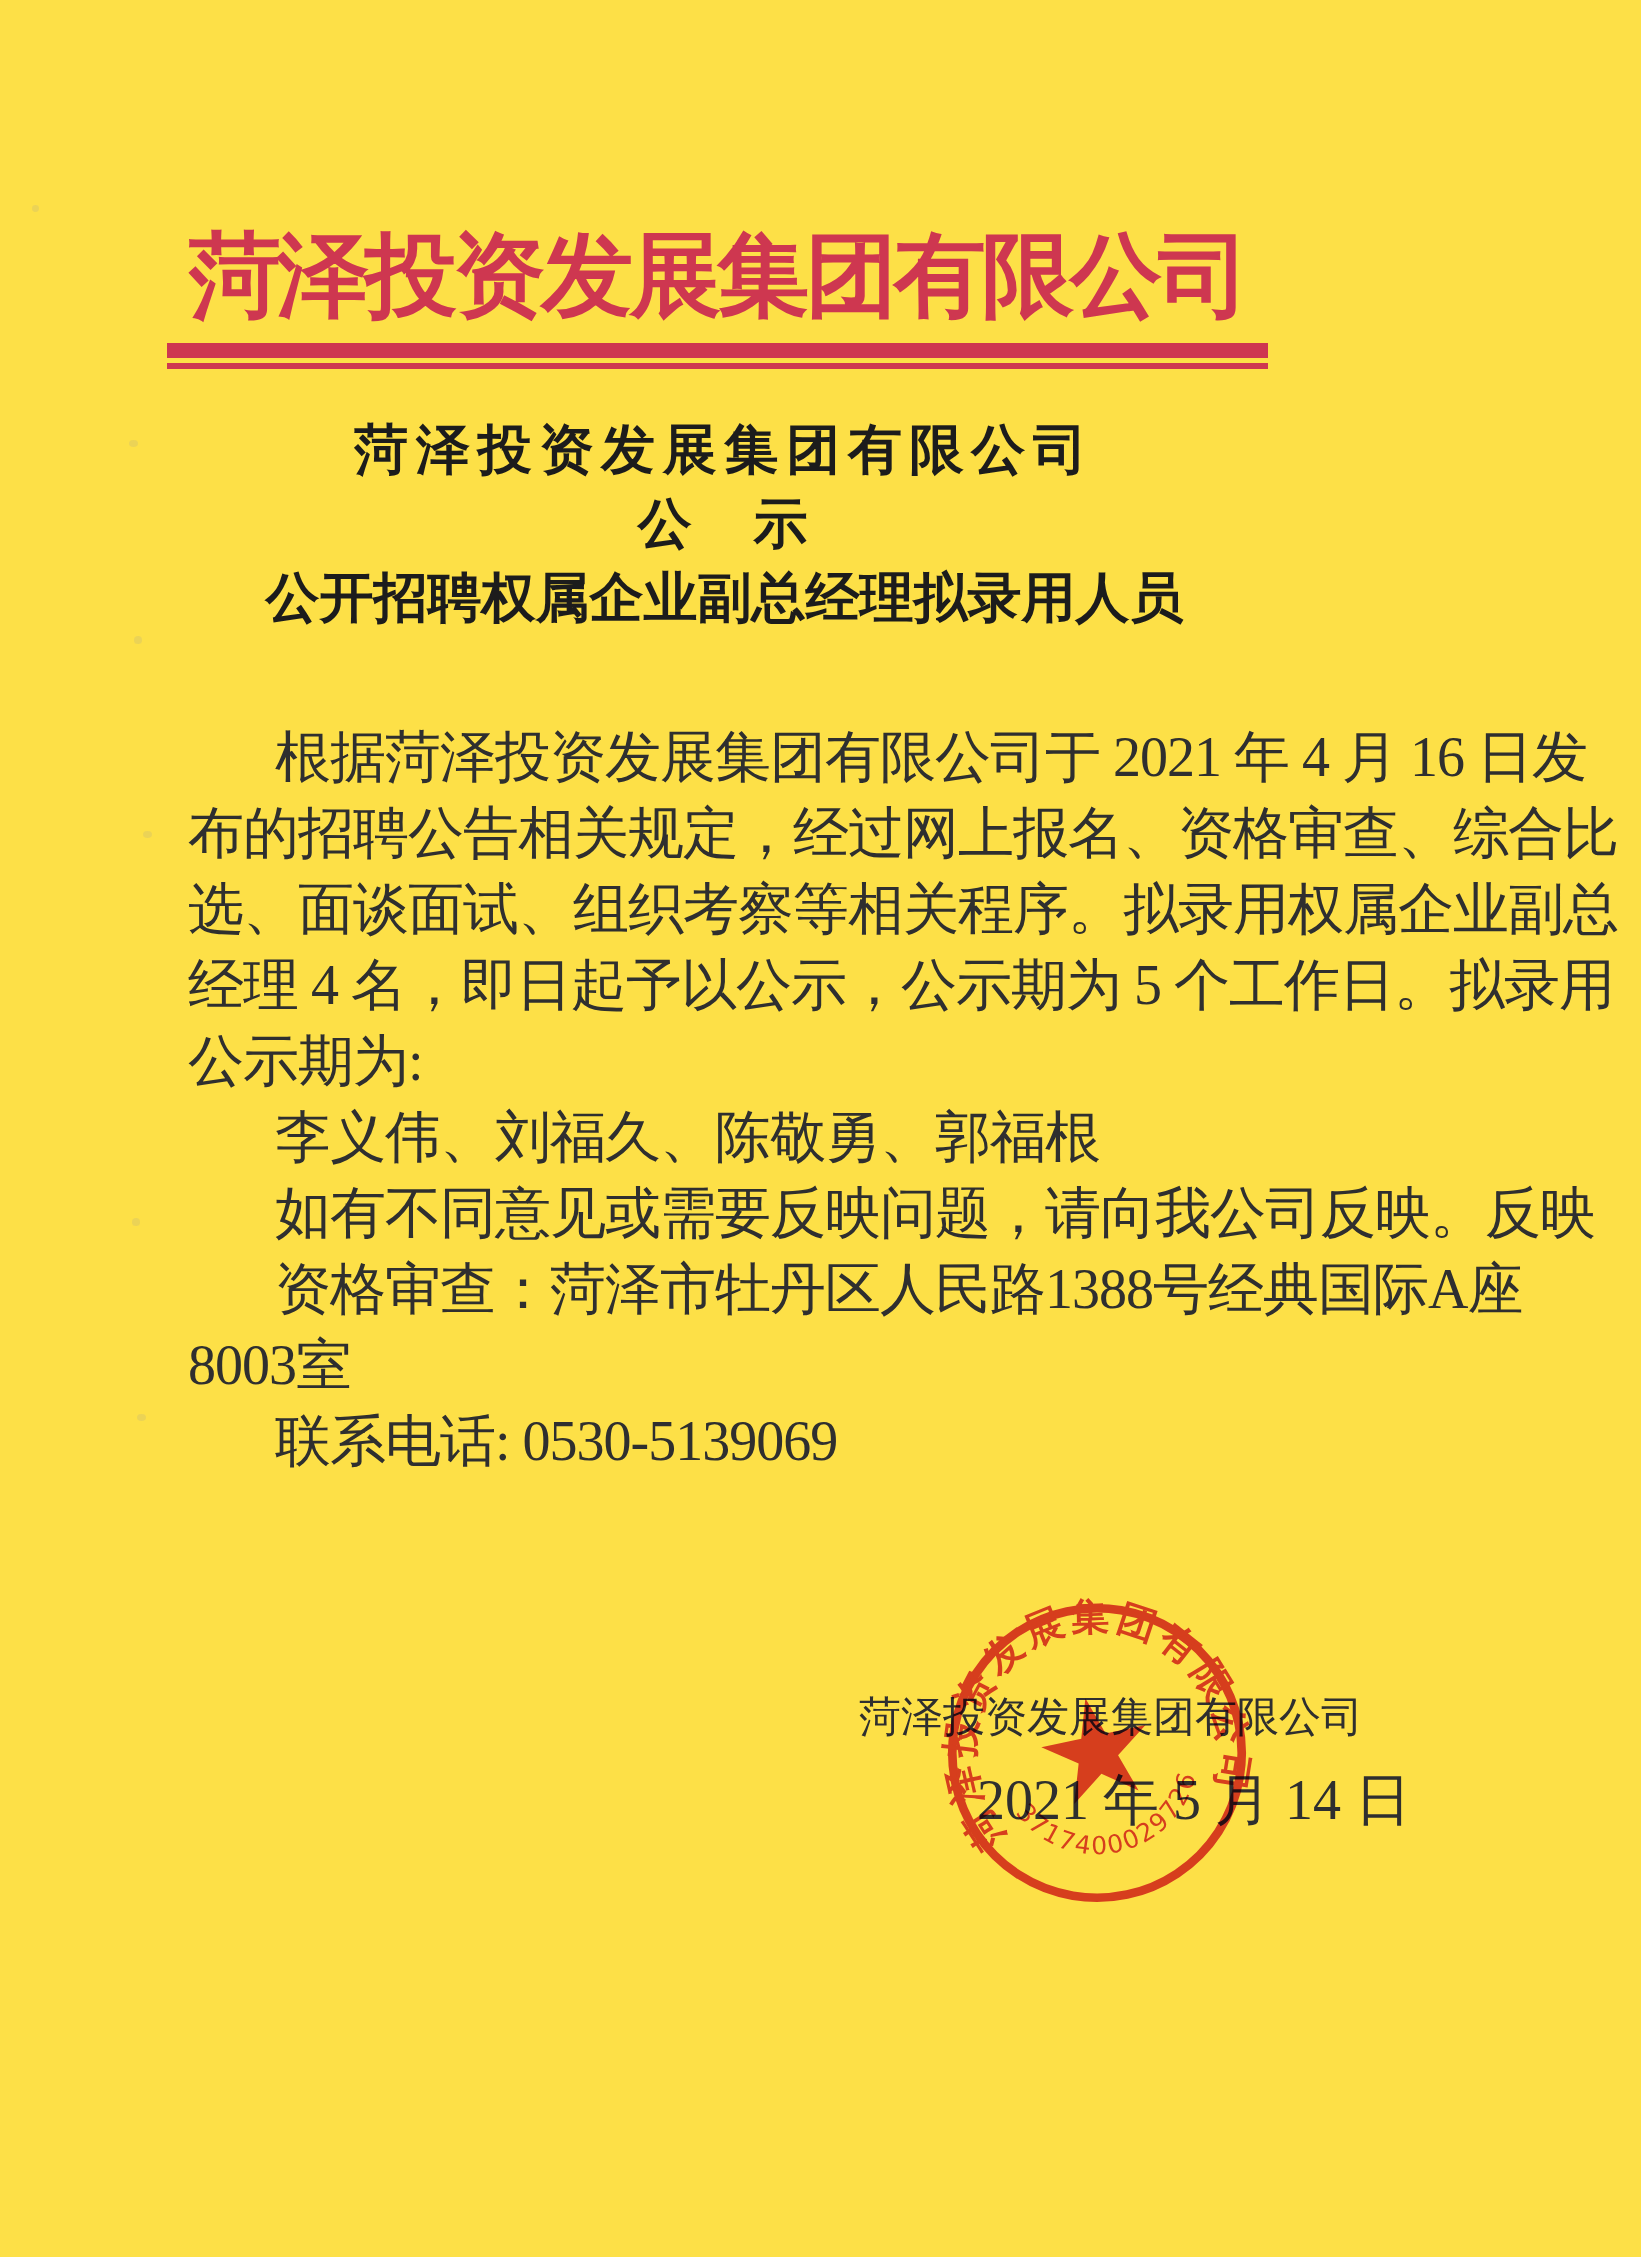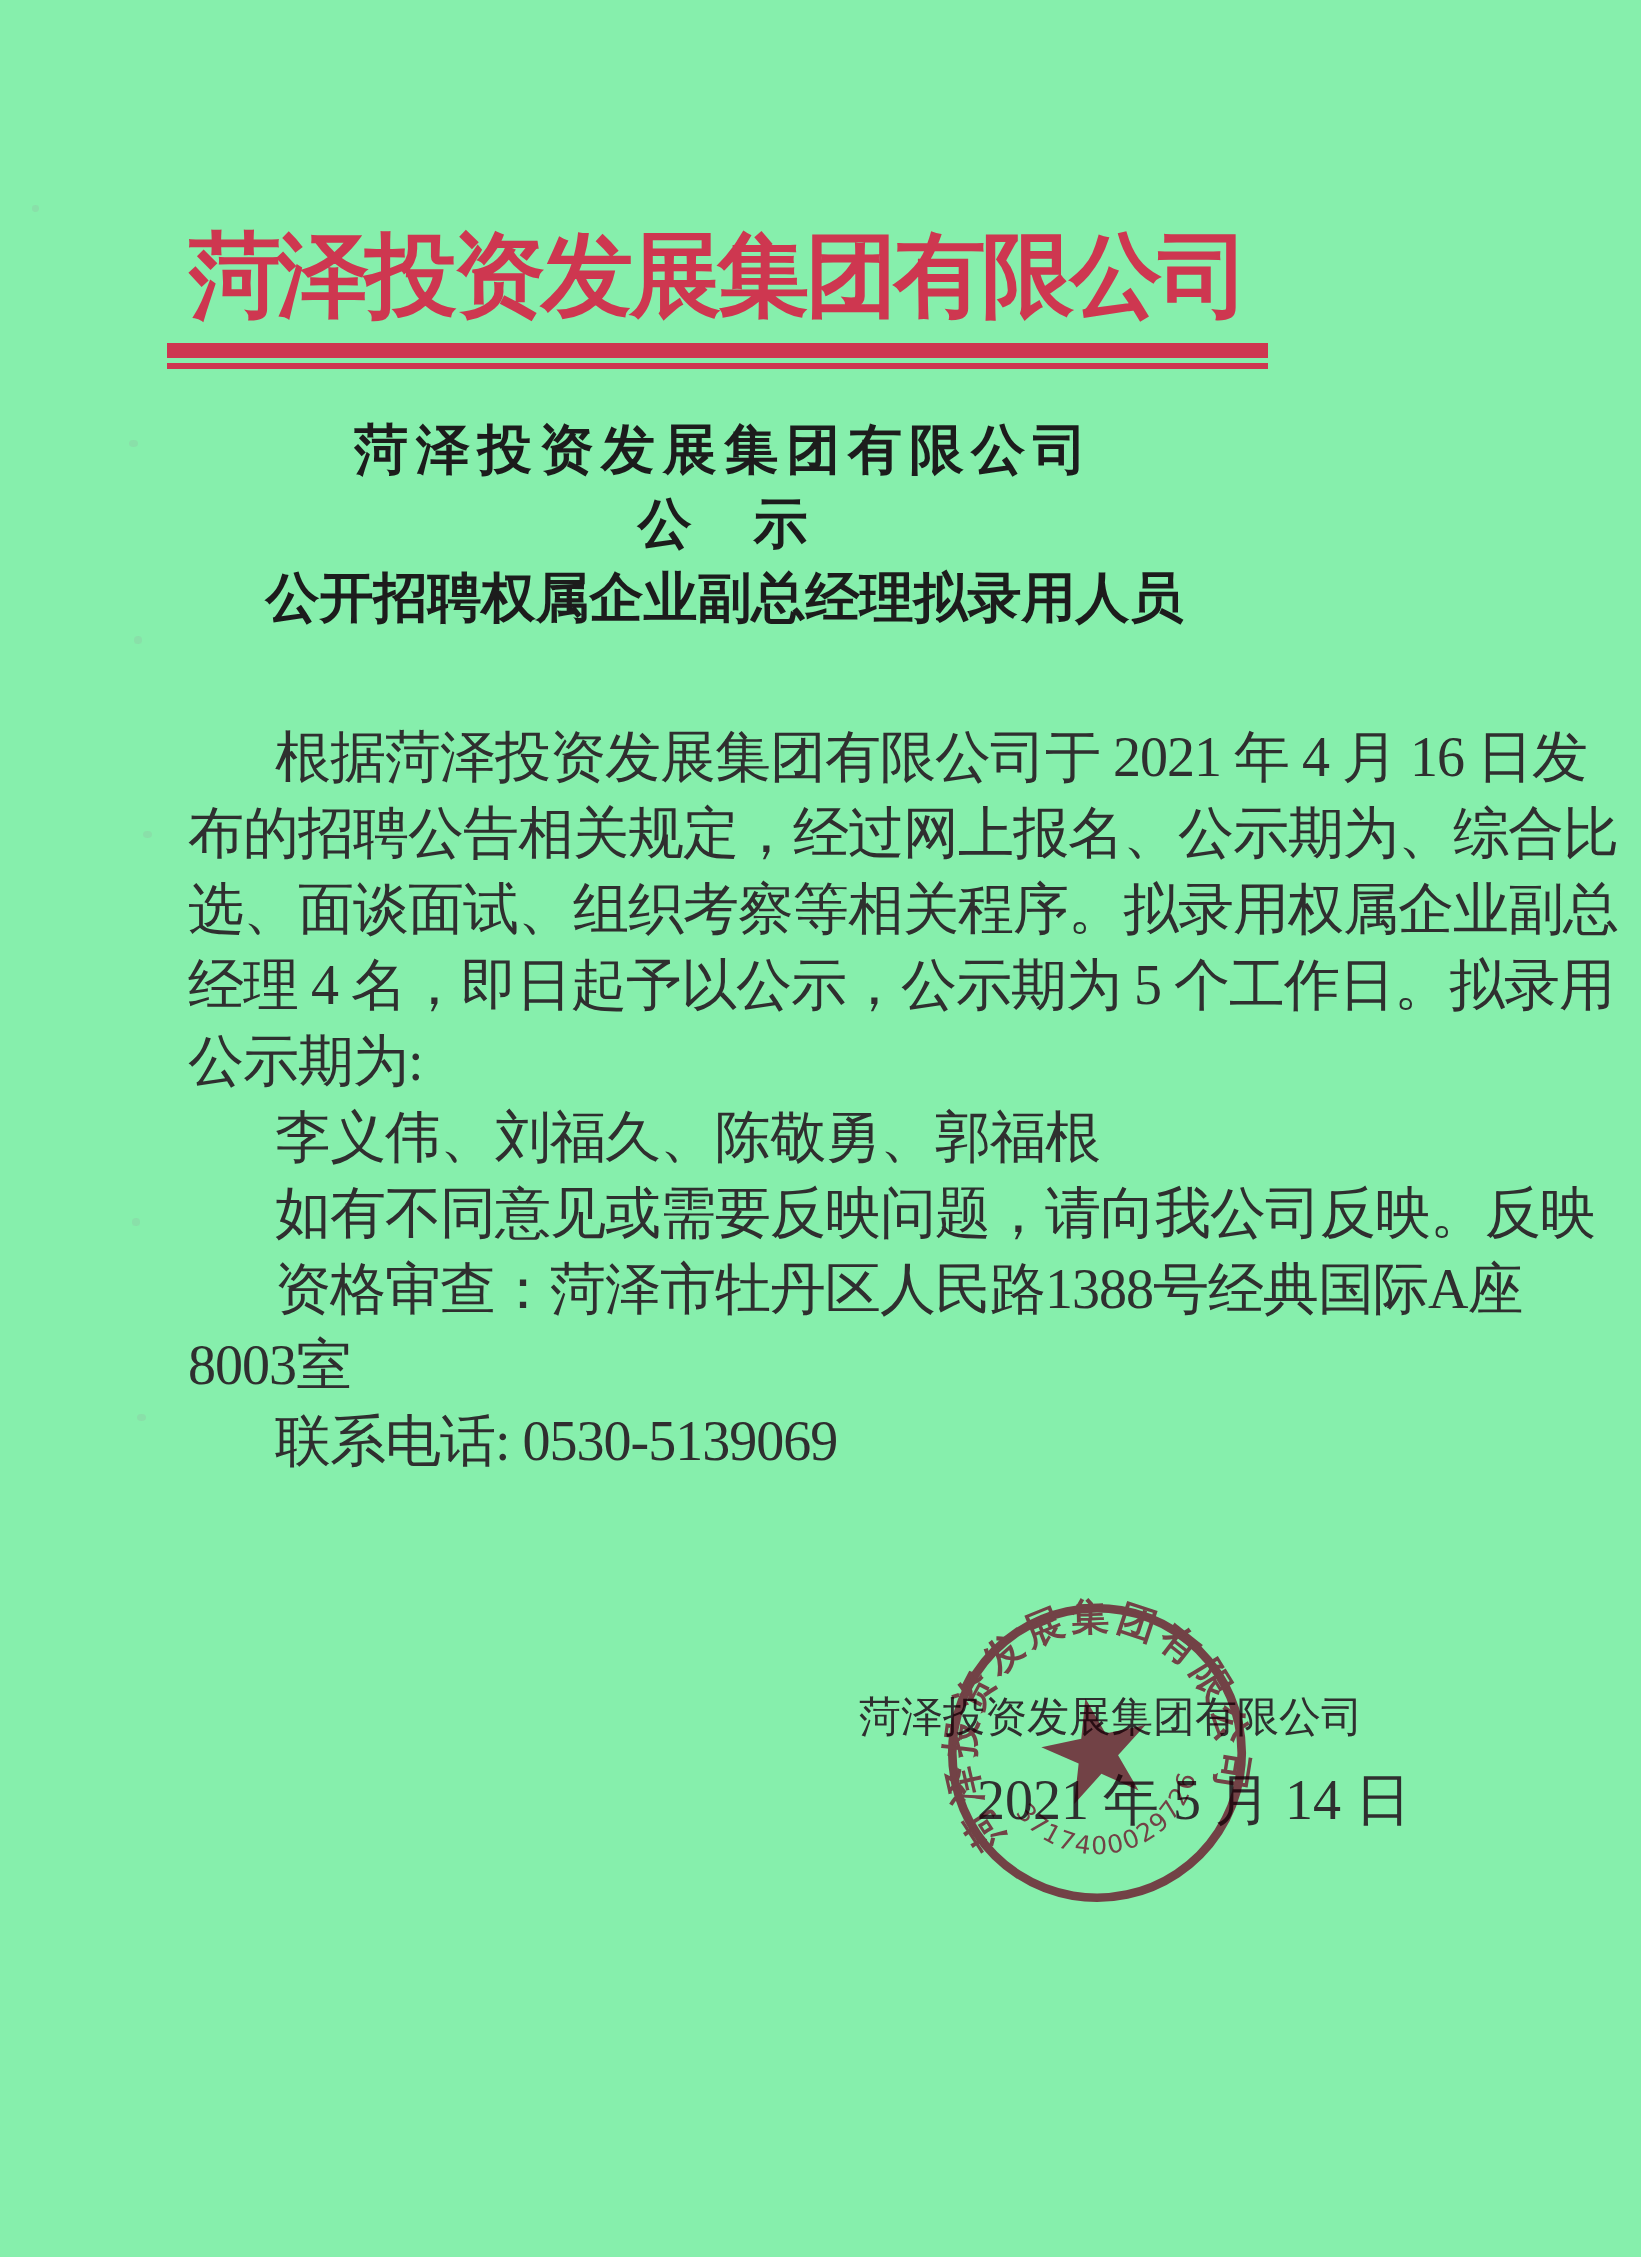--- a/index.html
+++ b/index.html
@@ -1,20 +1,20 @@
 <!DOCTYPE html>
 <html><head>
 <meta charset="utf-8">
 <style>
   html,body{margin:0;padding:0;background:#e8e8e8;}
   .page{
     position:relative;
     width:1641px;height:2257px;
     margin:0 auto;
-    background:#86efac;
+    background:#fde047;
     overflow:hidden;
     font-family:"Liberation Serif","DejaVu Serif",serif;
   }
   
   .letterhead{
     position:absolute;left:167px;top:224px;width:1101px;
     text-align:center;
     font-size:92px;font-weight:bold;letter-spacing:-3.9px;
     line-height:1.15;
     color:#ce3750;
@@ -76,21 +76,21 @@
   <div class="rule-thin"></div>
 
   <div class="doc-title">
     <div class="t-line t1">菏泽投资发展集团有限公司</div>
     <div class="t-line t3">公　示</div>
     <div class="t-line t2">公开招聘权属企业副总经理拟录用人员</div>
   </div>
 
   <div class="body-text">
     <div class="b-line indent">根据菏泽投资发展集团有限公司于 2021 年 4 月 16 日发</div>
-    <div class="b-line">布的招聘公告相关规定，经过网上报名、公示期为、综合比</div>
+    <div class="b-line">布的招聘公告相关规定，经过网上报名、资格审查、综合比</div>
     <div class="b-line">选、面谈面试、组织考察等相关程序。拟录用权属企业副总</div>
     <div class="b-line">经理 4 名，即日起予以公示，公示期为 5 个工作日。拟录用</div>
     <div class="b-line">公示期为:</div>
     <div class="b-line indent">李义伟、刘福久、陈敬勇、郭福根</div>
     <div class="b-line indent">如有不同意见或需要反映问题，请向我公司反映。反映</div>
     <div class="b-line indent">资格审查：菏泽市牡丹区人民路1388号经典国际A座</div>
     <div class="b-line">8003室</div>
     <div class="b-line indent">联系电话: 0530-5139069</div>
   </div>
 

